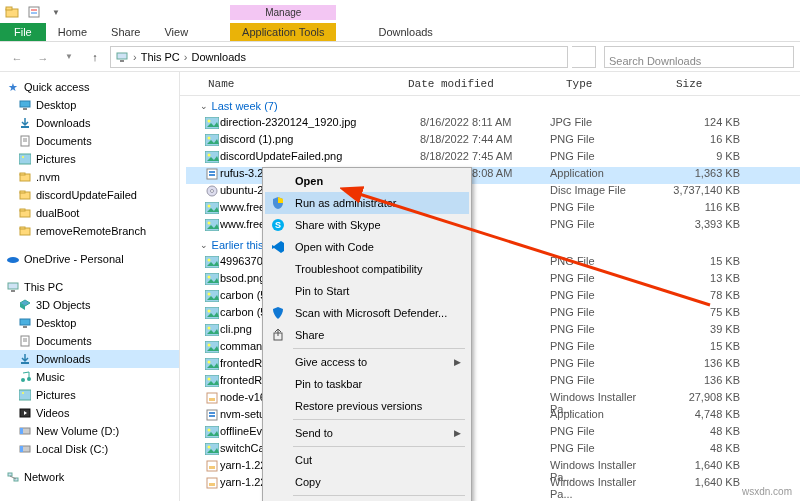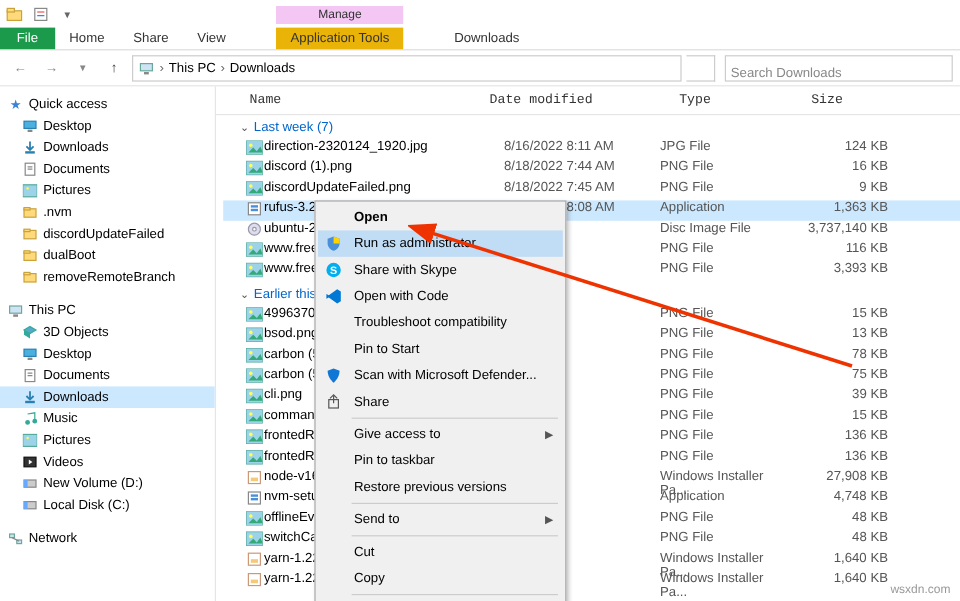--- a/index.html
+++ b/index.html
@@ -194,20 +194,30 @@
                 <rect x="1" y="2" width="5" height="2" fill="#ffd97a" stroke="#c9a33a"></rect>
               </svg>
             </span>
             <span>removeRemoteBranch</span>
           </div>
         </div>
     </div>
     <div class="sb-group">
       <div class="sb-item head">
         <span class="sb-icon">
+            <svg width="14" height="10">
+              <ellipse cx="7" cy="6" rx="6" ry="3" fill="#1a73d4"></ellipse>
+            </svg>
+          </span>
+        <span>OneDrive - Personal</span>
+      </div>
+    </div>
+    <div class="sb-group">
+      <div class="sb-item head">
+        <span class="sb-icon">
             <svg width="12" height="12">
               <rect x="1" y="2" width="10" height="6" fill="#cfe3f5" stroke="#6a9"></rect>
               <rect x="4" y="9" width="4" height="2" fill="#888"></rect>
             </svg>
           </span>
         <span>This PC</span>
       </div>
       <div id="sb-pc">
           <div class="sb-item">
             <span class="sb-icon">

